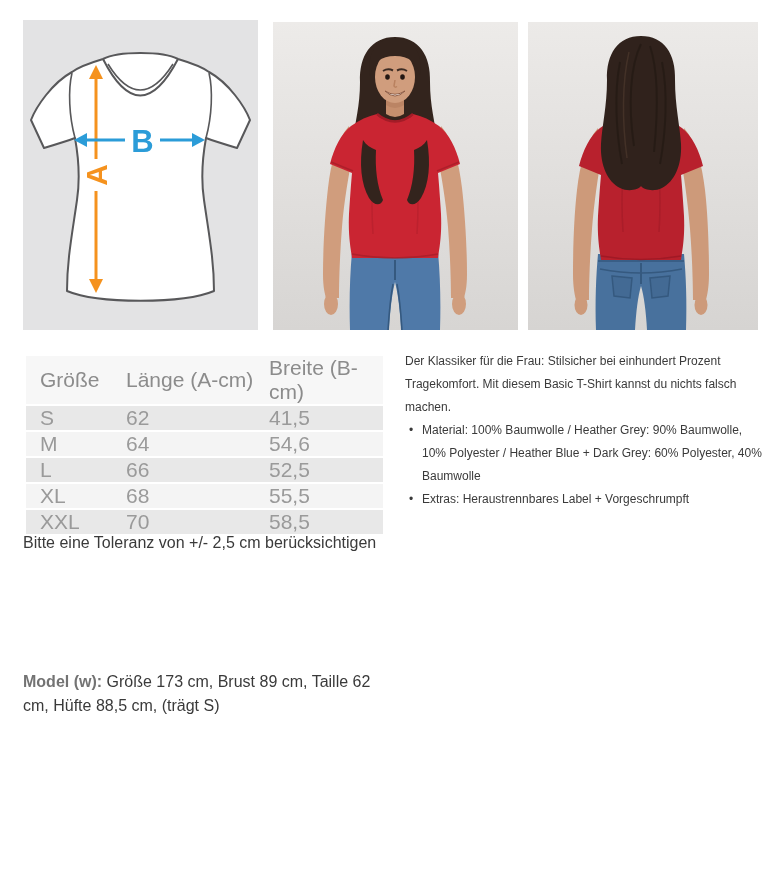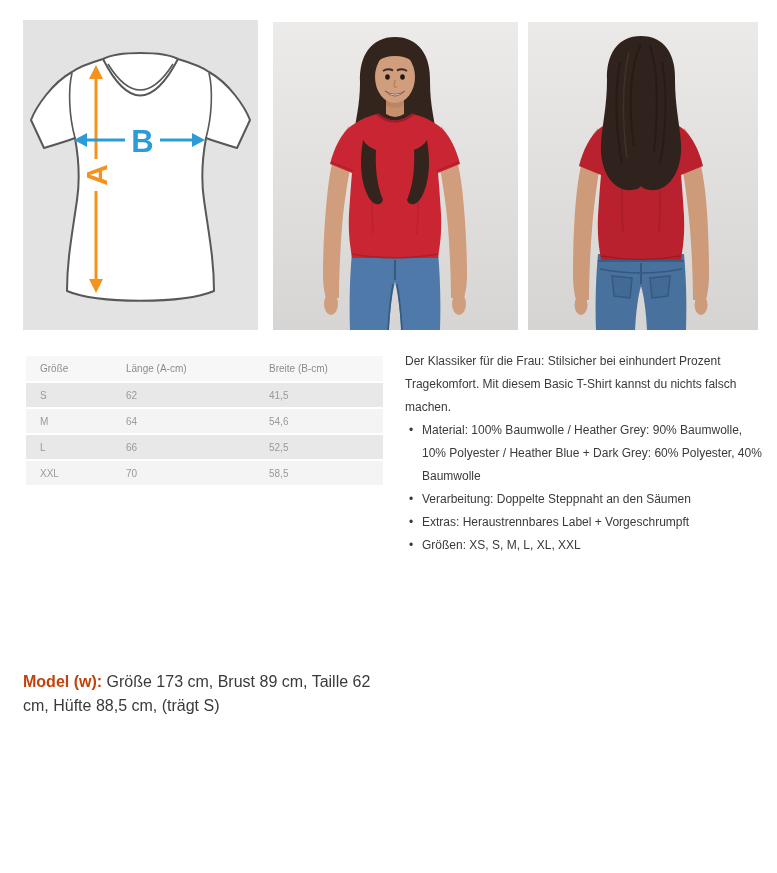--- a/index.html
+++ b/index.html
@@ -9,37 +9,37 @@
 
   
   .img-box { position:absolute; }
   #img-diagram { left:23px; top:20px; width:235px; height:310px; }
   #img-front   { left:273px; top:22px; width:245px; height:308px; }
   #img-back    { left:528px; top:22px; width:230px; height:308px; }
   .img-box svg { display:block; width:100%; height:100%; }
 
   
   .size-table { position:absolute; left:26px; top:356px; width:357px;
-    border-collapse:collapse; font-size:10px; }
+    border-collapse:collapse; font-size:21px; }
   .size-table th, .size-table td { height:26px; text-align:left;
     font-weight:normal; border-bottom:2px solid #ffffff; vertical-align:middle; }
   .size-table th { background:#f7f7f7; color:#8c8c8c; }
   .size-table td { color:#9a9a9a; }
   .size-table tr td:first-child, .size-table tr th:first-child
     { padding-left:14px; width:100px; }
   .size-table tr td:nth-child(2), .size-table tr th:nth-child(2) { width:143px; }
   .size-table tbody tr:nth-child(odd)  td { background:#e8e8e8; }
   .size-table tbody tr:nth-child(even) td { background:#f4f4f4; }
 
   .tolerance { position:absolute; left:23px; top:531px; width:372px;
     font-size:16px; color:#3a3a3a; line-height:23px; }
 
   .model-info { position:absolute; left:23px; top:670px; width:372px;
     font-size:16px; color:#3a3a3a; line-height:24px; }
-  .model-label { font-weight:bold; color:#c2410c; }
+  .model-label { font-weight:bold; color:#737373; }
 
   
   .description { position:absolute; left:405px; top:350px; width:358px;
     font-size:12px; color:#3a3a3a; line-height:23px;
     hyphens:auto; -webkit-hyphens:auto; }
   .description ul { list-style:none; padding-left:17px; }
   .description li { position:relative; }
   .description li::before { content:"\2022"; position:absolute; left:-13px;
     top:0; color:#3a3a3a; }
 </style>
@@ -214,33 +214,37 @@
         <td>M</td>
         <td>64</td>
         <td>54,6</td>
       </tr>
       <tr>
         <td>L</td>
         <td>66</td>
         <td>52,5</td>
       </tr>
       <tr>
+        <td>XL</td>
+        <td>68</td>
+        <td>55,5</td>
+      </tr>
+      <tr>
         <td>XXL</td>
         <td>70</td>
         <td>58,5</td>
       </tr>
     </tbody>
   </table>
 
+  <div class="tolerance">Bitte eine Toleranz von +/- 2,5 cm berücksichtigen</div>
 
   <div class="model-info"><span class="model-label">Model (w):</span><span> Größe 173 cm, Brust 89 cm, Taille 62 cm, Hüfte 88,5 cm, (trägt S)</span></div>
 
   <div class="description">
     <p>Der Klassiker für die Frau: Stilsicher bei einhundert Prozent Tragekomfort. Mit diesem Basic T-Shirt kannst du nichts falsch machen.</p>
     <ul>
       <li>Material: 100% Baumwolle / Heather Grey: 90% Baumwolle, 10% Polyester / Heather Blue + Dark Grey: 60% Polyester, 40% Baumwolle</li>
-      <li>Verarbeitung: Doppelte Steppnaht an den Säumen</li>
       <li>Extras: Heraustrennbares Label + Vorgeschrumpft</li>
-      <li>Größen: XS, S, M, L, XL, XXL</li>
     </ul>
   </div>
 
 </div>
 
 </body></html>

